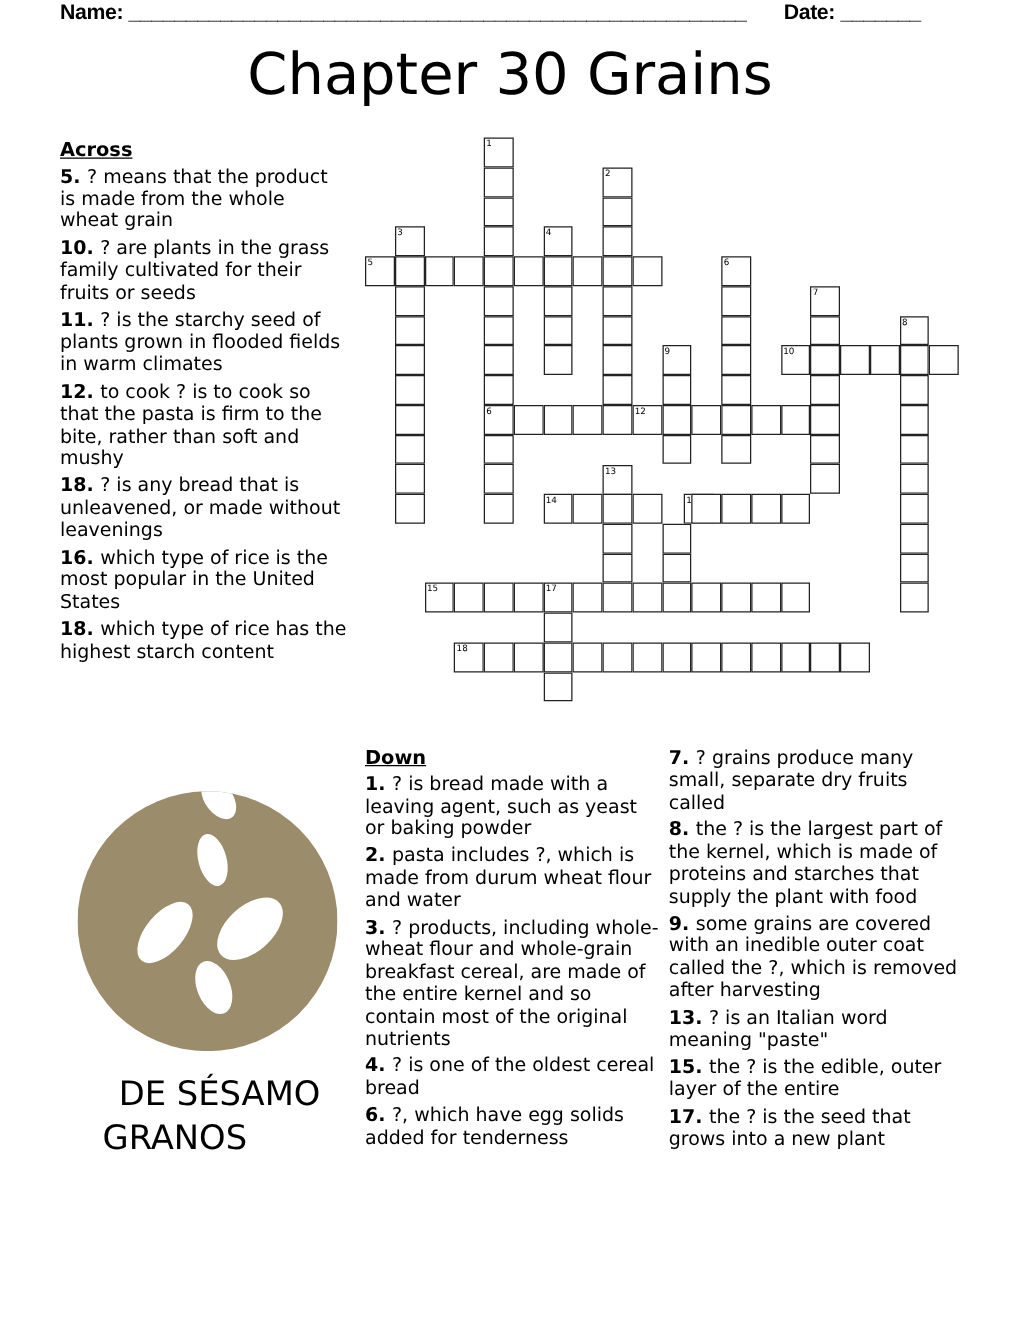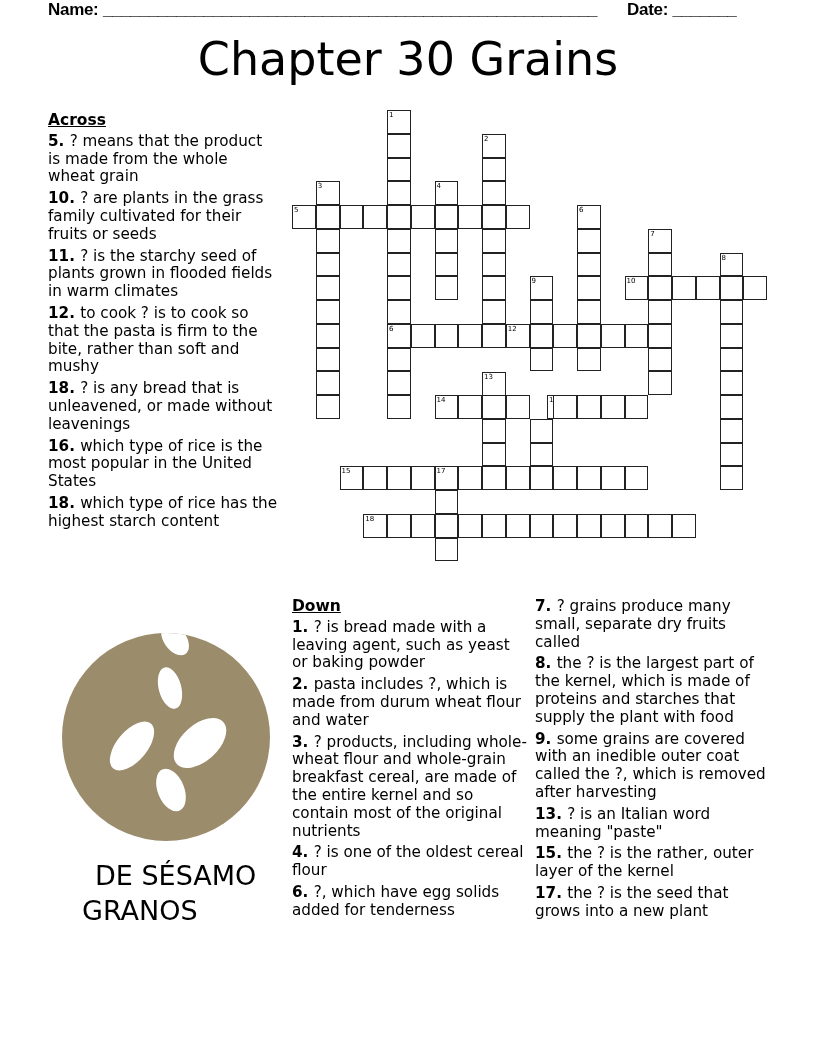--- a/index.html
+++ b/index.html
@@ -42,31 +42,31 @@
       <div class="clue"><b>18. </b><span>which type of rice has the highest starch content</span></div>
     </div>
 </div>
 
 <div class="clues" id="down1">
   <h3>Down</h3>
   <div id="down-list-1">
       <div class="clue"><b>1. </b><span>? is bread made with a leaving agent, such as yeast or baking powder</span></div>
       <div class="clue"><b>2. </b><span>pasta includes ?, which is made from durum wheat flour and water</span></div>
       <div class="clue"><b>3. </b><span>? products, including whole-wheat flour and whole-grain breakfast cereal, are made of the entire kernel and so contain most of the original nutrients</span></div>
-      <div class="clue"><b>4. </b><span>? is one of the oldest cereal flour</span></div>
+      <div class="clue"><b>4. </b><span>? is one of the oldest cereal bread</span></div>
       <div class="clue"><b>6. </b><span>?, which have egg solids added for tenderness</span></div>
     </div>
 </div>
 <div class="clues" id="down2">
   <div id="down-list-2">
       <div class="clue"><b>7. </b><span>? grains produce many small, separate dry fruits called</span></div>
       <div class="clue"><b>8. </b><span>the ? is the largest part of the kernel, which is made of proteins and starches that supply the plant with food</span></div>
       <div class="clue"><b>9. </b><span>some grains are covered with an inedible outer coat called the ?, which is removed after harvesting</span></div>
       <div class="clue"><b>13. </b><span>? is an Italian word meaning "paste"</span></div>
-      <div class="clue"><b>15. </b><span>the ? is the rather, outer layer of the kernel</span></div>
+      <div class="clue"><b>15. </b><span>the ? is the edible, outer layer of the entire</span></div>
       <div class="clue"><b>17. </b><span>the ? is the seed that grows into a new plant</span></div>
     </div>
 </div>
 
 <div class="grid" id="grid">
     <div class="cell" style="left: 95px; top: 0px;">
       <span>1</span>
     </div>
     <div class="cell" style="left: 95px; top: 23.75px;"></div>
     <div class="cell" style="left: 95px; top: 47.5px;"></div>

